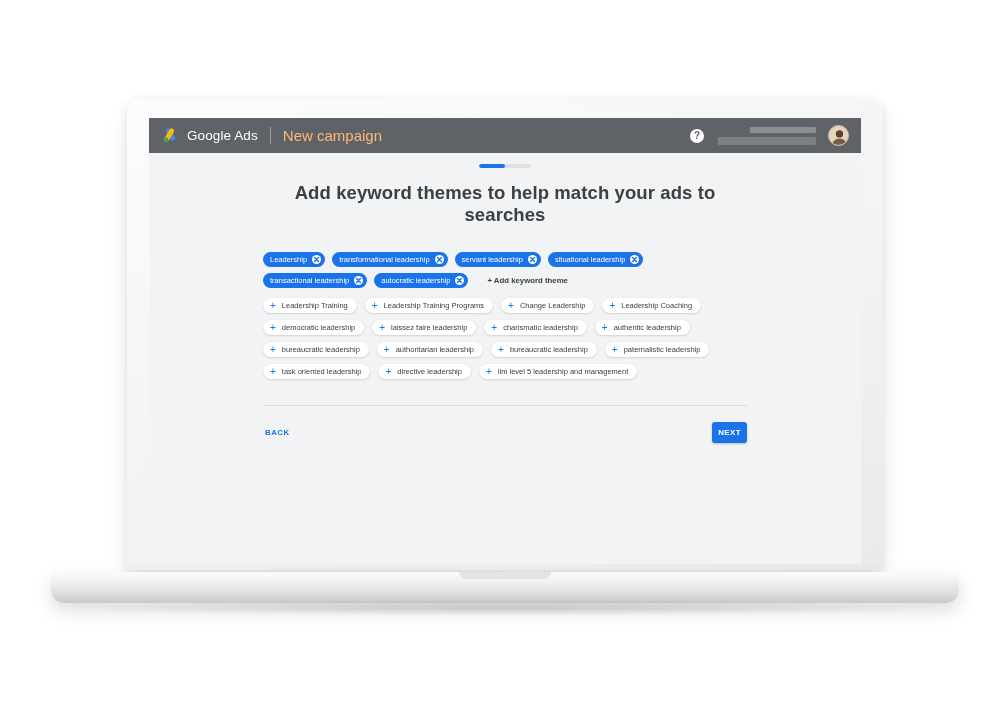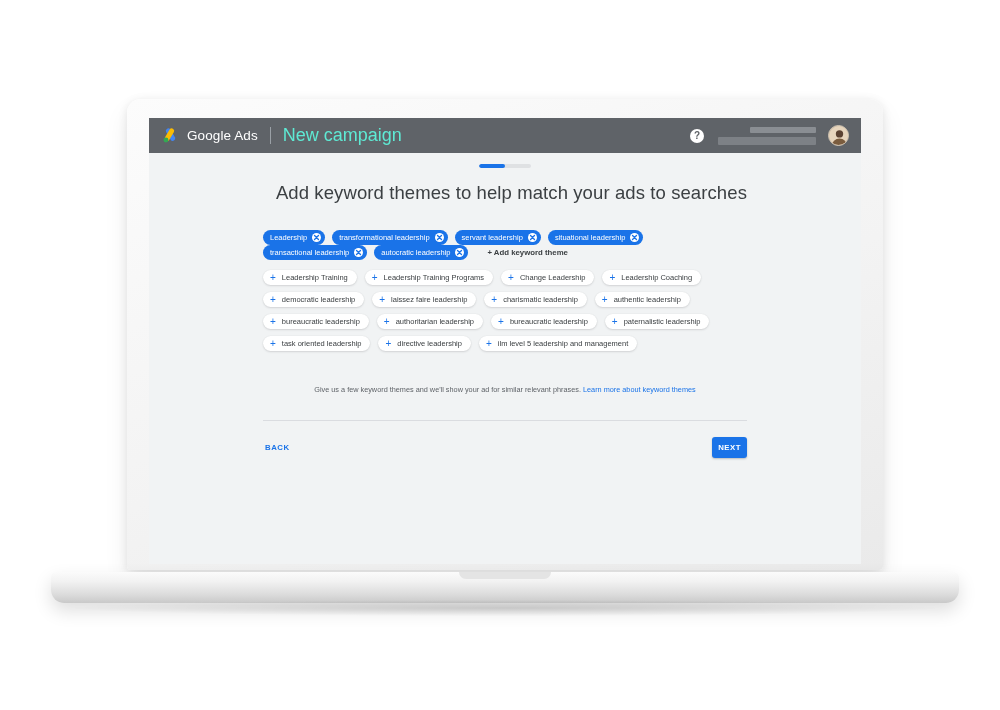--- a/index.html
+++ b/index.html
@@ -100,22 +100,22 @@
     white-space: nowrap;
   }
   .header-divider {
     width: 1px;
     height: 17px;
     background: #9aa0a6;
     margin: 0 12px;
     flex: none;
   }
   .campaign-text {
-    color: #5eead4;
-    font-size: 18px;
+    color: #fdba74;
+    font-size: 15px;
     white-space: nowrap;
   }
   .header-spacer { flex: 1 1 auto; }
 
   .help-icon {
     width: 14px; height: 14px;
     border-radius: 50%;
     background: #ffffff;
     color: #5f6368;
     font-size: 10px;
@@ -169,32 +169,32 @@
     margin: 11px auto 0 auto;
     overflow: hidden;
   }
   #progress-fill {
     height: 100%;
     background: #1a73e8;
     border-radius: 2px;
   }
 
   #page-title {
-    text-align: right;
+    text-align: center;
     font-size: 18.5px;
     color: #3c4043;
-    font-weight: normal;
+    font-weight: bold;
     margin: 14px 0 0 0;
     letter-spacing: 0.1px;
   }
 
   #selected-chips {
     display: flex;
     flex-wrap: wrap;
-    gap: 0 7px;
+    gap: 6px 7px;
     margin-top: 26px;
     align-items: center;
   }
   .chip-selected {
     display: inline-flex;
     align-items: center;
     background: #1a73e8;
     border-radius: 11px;
     height: 15px;
     padding: 0 4px 0 7px;
@@ -468,24 +468,20 @@
             <span class="chip-suggested">
               <span class="chip-plus">+</span>
               <span>directive leadership</span>
             </span>
             <span class="chip-suggested">
               <span class="chip-plus">+</span>
               <span>ilm level 5 leadership and management</span>
             </span>
           </div>
 
-        <div id="helper-text">
-          <span>Give us a few keyword themes and we'll show your ad for similar relevant phrases.</span>
-          <span id="helper-link">Learn more about keyword themes</span>
-        </div>
 
         <div id="footer-divider"></div>
 
         <div id="footer-actions">
           <button id="back-button">BACK</button>
           <button id="next-button">NEXT</button>
         </div>
 
       </div>
     </div>

